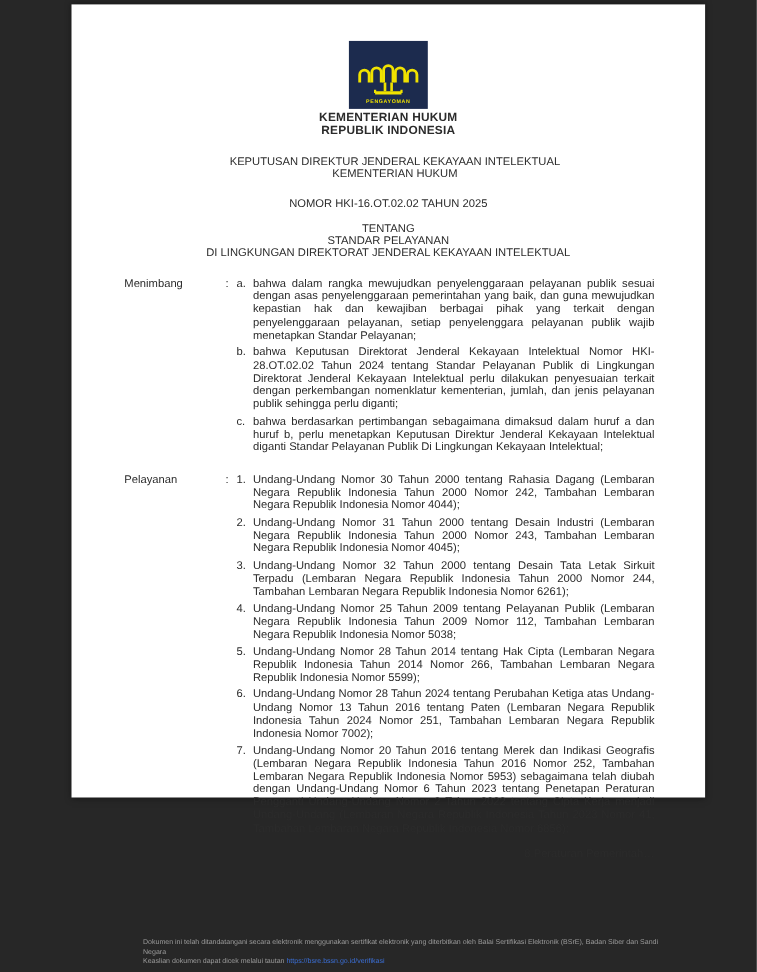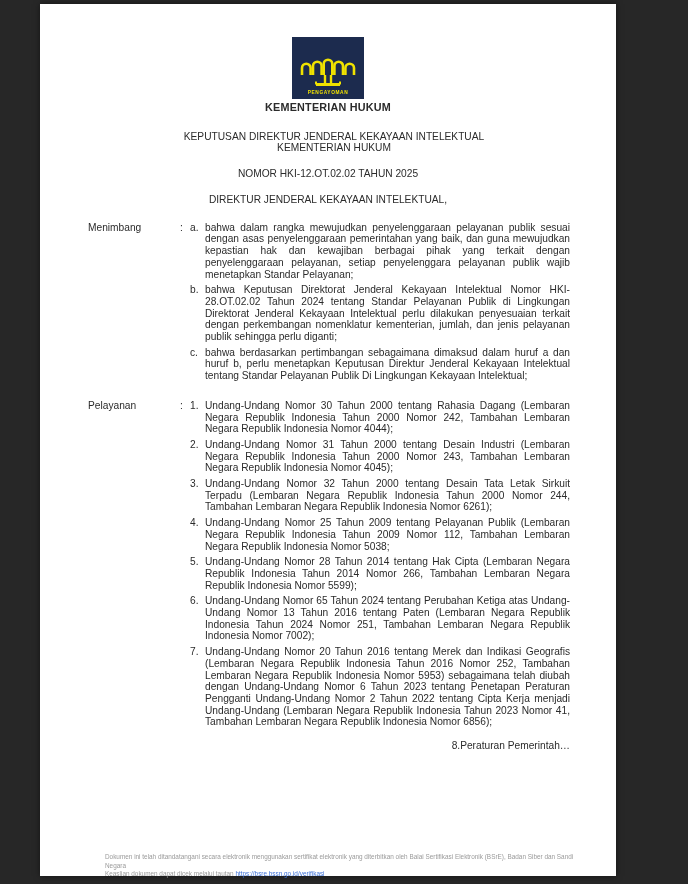--- a/index.html
+++ b/index.html
@@ -3,21 +3,21 @@
 <meta charset="utf-8">
 <style>
   html,body{margin:0;padding:0;}
   body{
     width:688px;height:884px;
     background:#272727;
     font-family:"Liberation Sans","DejaVu Sans",sans-serif;
     position:relative;overflow:hidden;
   }
   .page{
-    position:absolute;left:40px;top:4px;width:576px;height:872px;
+    position:absolute;left:65px;top:4px;width:576px;height:721px;
     background:#ffffff;
     box-shadow:0 0 6px rgba(0,0,0,.5);
     color:#2b2b2b;
   }
   .logo{
     width:72px;height:62px;margin:33px auto 0;display:block;
   }
   .hdr{
     text-align:center;font-weight:bold;font-size:10.8px;line-height:11.5px;
     margin-top:3px;letter-spacing:.2px;
@@ -69,29 +69,34 @@
 
       <path d="M24,47.5 h24" stroke-width="3"></path>
       <path d="M24,47.5 v-3" stroke-width="2"></path>
       <path d="M48,47.5 v-3" stroke-width="2"></path>
     </g>
     <text x="36" y="57" text-anchor="middle" font-family="Liberation Sans, sans-serif" font-size="4.8" font-weight="bold" letter-spacing="0.6" fill="#f0e200">PENGAYOMAN</text>
   </svg>
 
   <div class="hdr">
     <div>KEMENTERIAN HUKUM</div>
+    <div>REPUBLIK INDONESIA</div>
   </div>
 
   <div class="title-block">
     <div class="t-lines">
       <div>KEPUTUSAN DIREKTUR JENDERAL KEKAYAAN INTELEKTUAL</div>
       <div>KEMENTERIAN HUKUM</div>
     </div>
-    <div class="t-nomor">NOMOR HKI-12.OT.02.02 TAHUN 2025</div>
-    <div class="t-officer">DIREKTUR JENDERAL KEKAYAAN INTELEKTUAL,</div>
+    <div class="t-nomor">NOMOR HKI-16.OT.02.02 TAHUN 2025</div>
+    <div class="t-tentang">
+      <div>TENTANG</div>
+      <div>STANDAR PELAYANAN</div>
+      <div>DI LINGKUNGAN DIREKTORAT JENDERAL KEKAYAAN INTELEKTUAL</div>
+    </div>
   </div>
 
   <div class="main">
 
     <div class="sect">
       <div class="sect-label">Menimbang</div>
       <div class="sect-colon">:</div>
       <div class="sect-items">
 
           <div class="li">
@@ -99,21 +104,21 @@
             <div class="li-text">bahwa dalam rangka mewujudkan penyelenggaraan pelayanan publik sesuai dengan asas penyelenggaraan pemerintahan yang baik, dan guna mewujudkan kepastian hak dan kewajiban berbagai pihak yang terkait dengan penyelenggaraan pelayanan, setiap penyelenggara pelayanan publik wajib menetapkan Standar Pelayanan;</div>
           </div>
 
           <div class="li">
             <div class="li-marker">b.</div>
             <div class="li-text">bahwa Keputusan Direktorat Jenderal Kekayaan Intelektual Nomor HKI-28.OT.02.02 Tahun 2024 tentang Standar Pelayanan Publik di Lingkungan Direktorat Jenderal Kekayaan Intelektual perlu dilakukan penyesuaian terkait dengan perkembangan nomenklatur kementerian, jumlah, dan jenis pelayanan publik sehingga perlu diganti;</div>
           </div>
 
           <div class="li">
             <div class="li-marker">c.</div>
-            <div class="li-text">bahwa berdasarkan pertimbangan sebagaimana dimaksud dalam huruf a dan huruf b, perlu menetapkan Keputusan Direktur Jenderal Kekayaan Intelektual tentang Standar Pelayanan Publik Di Lingkungan Kekayaan Intelektual;</div>
+            <div class="li-text">bahwa berdasarkan pertimbangan sebagaimana dimaksud dalam huruf a dan huruf b, perlu menetapkan Keputusan Direktur Jenderal Kekayaan Intelektual diganti Standar Pelayanan Publik Di Lingkungan Kekayaan Intelektual;</div>
           </div>
         </div>
     </div>
 
     <div class="sect">
       <div class="sect-label">Pelayanan</div>
       <div class="sect-colon">:</div>
       <div class="sect-items">
 
           <div class="li">
@@ -136,21 +141,21 @@
             <div class="li-text">Undang-Undang Nomor 25 Tahun 2009 tentang Pelayanan Publik (Lembaran Negara Republik Indonesia Tahun 2009 Nomor 112, Tambahan Lembaran Negara Republik Indonesia Nomor 5038;</div>
           </div>
 
           <div class="li">
             <div class="li-marker">5.</div>
             <div class="li-text">Undang-Undang Nomor 28 Tahun 2014 tentang Hak Cipta (Lembaran Negara Republik Indonesia Tahun 2014 Nomor 266, Tambahan Lembaran Negara Republik Indonesia Nomor 5599);</div>
           </div>
 
           <div class="li">
             <div class="li-marker">6.</div>
-            <div class="li-text">Undang-Undang Nomor 65 Tahun 2024 tentang Perubahan Ketiga atas Undang-Undang Nomor 13 Tahun 2016 tentang Paten (Lembaran Negara Republik Indonesia Tahun 2024 Nomor 251, Tambahan Lembaran Negara Republik Indonesia Nomor 7002);</div>
+            <div class="li-text">Undang-Undang Nomor 28 Tahun 2024 tentang Perubahan Ketiga atas Undang-Undang Nomor 13 Tahun 2016 tentang Paten (Lembaran Negara Republik Indonesia Tahun 2024 Nomor 251, Tambahan Lembaran Negara Republik Indonesia Nomor 7002);</div>
           </div>
 
           <div class="li">
             <div class="li-marker">7.</div>
             <div class="li-text">Undang-Undang Nomor 20 Tahun 2016 tentang Merek dan Indikasi Geografis (Lembaran Negara Republik Indonesia Tahun 2016 Nomor 252, Tambahan Lembaran Negara Republik Indonesia Nomor 5953) sebagaimana telah diubah dengan Undang-Undang Nomor 6 Tahun 2023 tentang Penetapan Peraturan Pengganti Undang-Undang Nomor 2 Tahun 2022 tentang Cipta Kerja menjadi Undang-Undang (Lembaran Negara Republik Indonesia Tahun 2023 Nomor 41, Tambahan Lembaran Negara Republik Indonesia Nomor 6856);</div>
           </div>
         </div>
     </div>
 
   </div>

